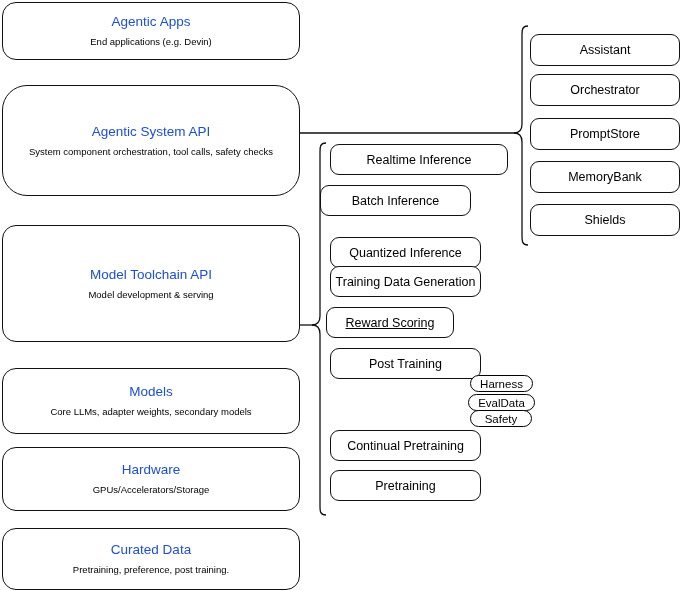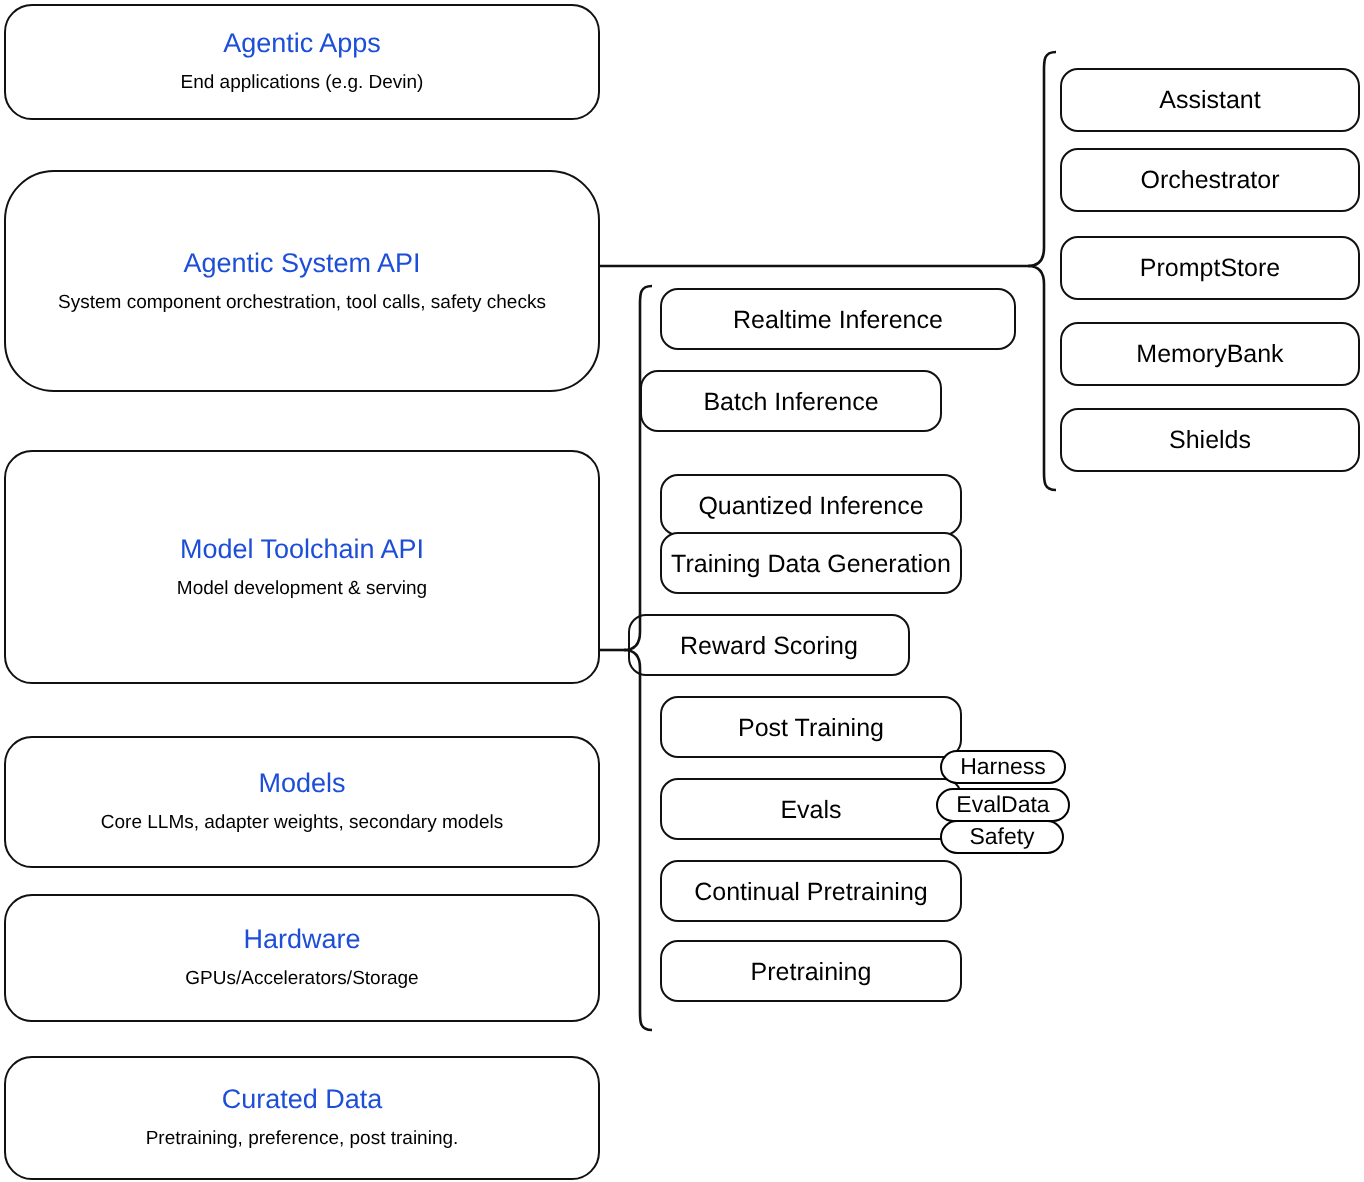--- a/index.html
+++ b/index.html
@@ -141,28 +141,25 @@
   </div>
   <div class="chip" style="left:320px; top:185px; width:151px; height:31px;">
     <span>Batch Inference</span>
   </div>
   <div class="chip" style="left:330px; top:237px; width:151px; height:31px;">
     <span>Quantized Inference</span>
   </div>
   <div class="chip" style="left:330px; top:266px; width:151px; height:31px;">
     <span>Training Data Generation</span>
   </div>
-  <div class="chip" style="left:314px; top:307px; width:141px; height:31px;">
+  <div class="chip" style="left:326px; top:307px; width:128px; height:31px;text-decoration:underline;">
     <span>Reward Scoring</span>
   </div>
   <div class="chip" style="left:330px; top:348px; width:151px; height:31px;">
     <span>Post Training</span>
-  </div>
-  <div class="chip" style="left:330px; top:389px; width:151px; height:31px;">
-    <span>Evals</span>
   </div>
   <div class="chip" style="left:330px; top:430px; width:151px; height:31px;">
     <span>Continual Pretraining</span>
   </div>
   <div class="chip" style="left:330px; top:470px; width:151px; height:31px;">
     <span>Pretraining</span>
   </div>
 
   <div class="pill" style="left:470px; top:375px; width:63px; height:17px;">
     <span>Harness</span>

